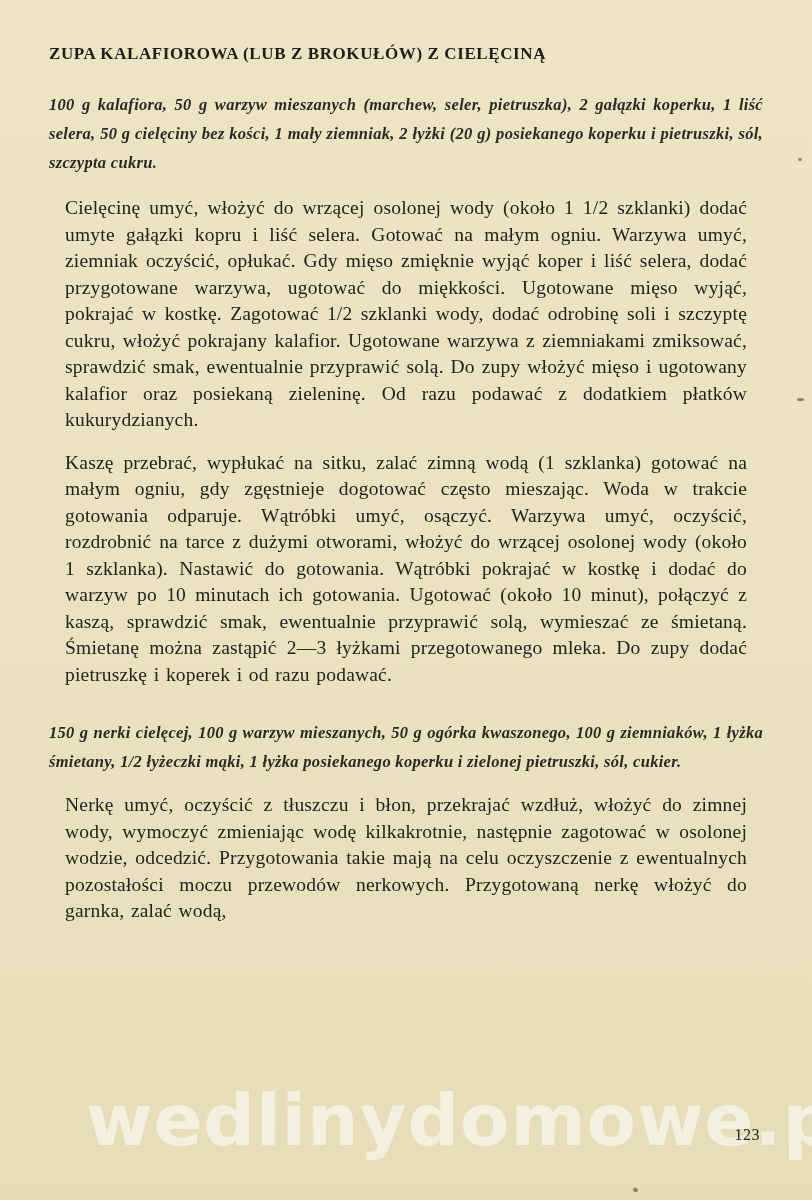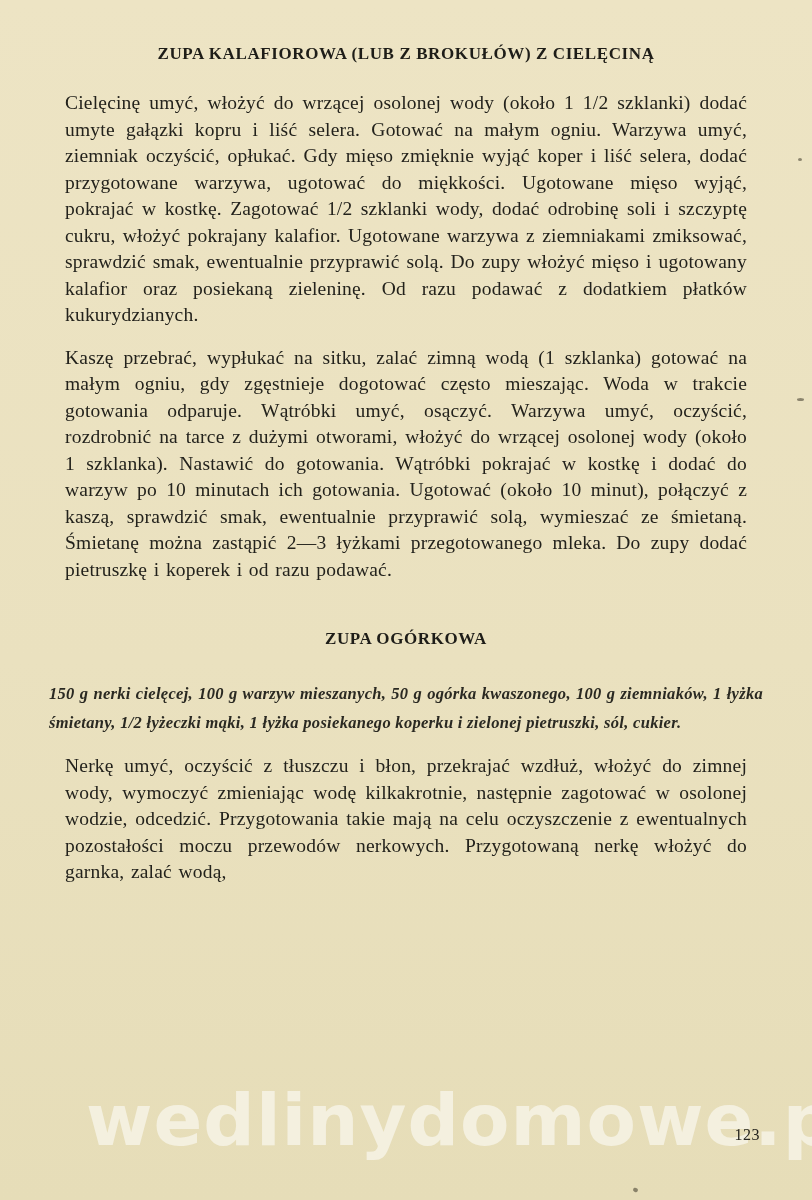--- a/index.html
+++ b/index.html
@@ -13,21 +13,21 @@
     height: 1200px;
     overflow: hidden;
     background: linear-gradient(180deg, #ede4c4 0%, #eae1bf 55%, #e6ddb8 100%);
     color: #26251f;
     font-family: "Liberation Serif", serif;
     box-sizing: border-box;
     padding: 44px 49px 0 49px;
   }
   .recipe-title {
     margin: 0 0 26px 0;
-    text-align: center;
+    text-align: left;
     font-size: 17px;
     font-weight: bold;
     letter-spacing: 0.6px;
     color: #1e1d18;
   }
   .section + .section .recipe-title { margin-top: 32px; }
   .section.extra-gap .recipe-title { margin-top: 46px; }
   .ingredients {
     margin: 0 0 18px 0;
     font-style: italic;
@@ -79,29 +79,29 @@
   .speck-2 { width: 5px; height: 4px; right: 174px; bottom: 8px; transform: rotate(20deg); }
   .speck-3 { width: 4px; height: 3px; right: 10px; top: 158px; }
 </style>
 </head>
 <body>
 
 <div class="page">
 
   <section class="section">
     <h2 class="recipe-title">ZUPA KALAFIOROWA (LUB Z BROKUŁÓW) Z CIELĘCINĄ</h2>
+    <p class="ingredients">100 g kalafiora, 50 g warzyw mieszanych (marchew, seler, pietruszka), 2 gałązki koperku, 1 liść selera, 50 g cielęciny bez kości, 1 mały ziemniak, 2 łyżki (20 g) posiekanego koperku i pietruszki, sól, szczypta cukru.</p>
     <p class="body-text">Cielęcinę umyć, włożyć do wrzącej osolonej wody (około 1 1/2 szklanki) dodać umyte gałązki kopru i liść selera. Gotować na małym ogniu. Warzywa umyć, ziemniak oczyścić, opłukać. Gdy mięso zmięknie wyjąć koper i liść selera, dodać przygotowane warzywa, ugotować do miękkości. Ugotowane mięso wyjąć, pokrajać w kostkę. Zagotować 1/2 szklanki wody, dodać odrobinę soli i szczyptę cukru, włożyć pokrajany kalafior. Ugotowane warzywa z ziemniakami zmiksować, sprawdzić smak, ewentualnie przyprawić solą. Do zupy włożyć mięso i ugotowany kalafior oraz posiekaną zieleninę. Od razu podawać z dodatkiem płatków kukurydzianych.</p>
   </section>
 
   <section class="section">
     <p class="body-text">Kaszę przebrać, wypłukać na sitku, zalać zimną wodą (1 szklanka) gotować na małym ogniu, gdy zgęstnieje dogotować często mieszając. Woda w trakcie gotowania odparuje. Wątróbki umyć, osączyć. Warzywa umyć, oczyścić, rozdrobnić na tarce z dużymi otworami, włożyć do wrzącej osolonej wody (około 1 szklanka). Nastawić do gotowania. Wątróbki pokrajać w kostkę i dodać do warzyw po 10 minutach ich gotowania. Ugotować (około 10 minut), połączyć z kaszą, sprawdzić smak, ewentualnie przyprawić solą, wymieszać ze śmietaną. Śmietanę można zastąpić 2—3 łyżkami przegotowanego mleka. Do zupy dodać pietruszkę i koperek i od razu podawać.</p>
   </section>
 
   <section class="section extra-gap">
-    <h2 class="recipe-title">ZUPA OGÓRKOWA</h2>
     <p class="ingredients">150 g nerki cielęcej, 100 g warzyw mieszanych, 50 g ogórka kwaszonego, 100 g ziemniaków, 1 łyżka śmietany, 1/2 łyżeczki mąki, 1 łyżka posiekanego koperku i zielonej pietruszki, sól, cukier.</p>
     <p class="body-text">Nerkę umyć, oczyścić z tłuszczu i błon, przekrajać wzdłuż, włożyć do zimnej wody, wymoczyć zmieniając wodę kilkakrotnie, następnie zagotować w osolonej wodzie, odcedzić. Przygotowania takie mają na celu oczyszczenie z ewentualnych pozostałości moczu przewodów nerkowych. Przygotowaną nerkę włożyć do garnka, zalać wodą,</p>
   </section>
 
   <div class="watermark">wedlinydomowe.pl</div>
   <div class="page-number">123</div>
 
   <div class="scan-speck speck-1"></div>
   <div class="scan-speck speck-2"></div>
   <div class="scan-speck speck-3"></div>

